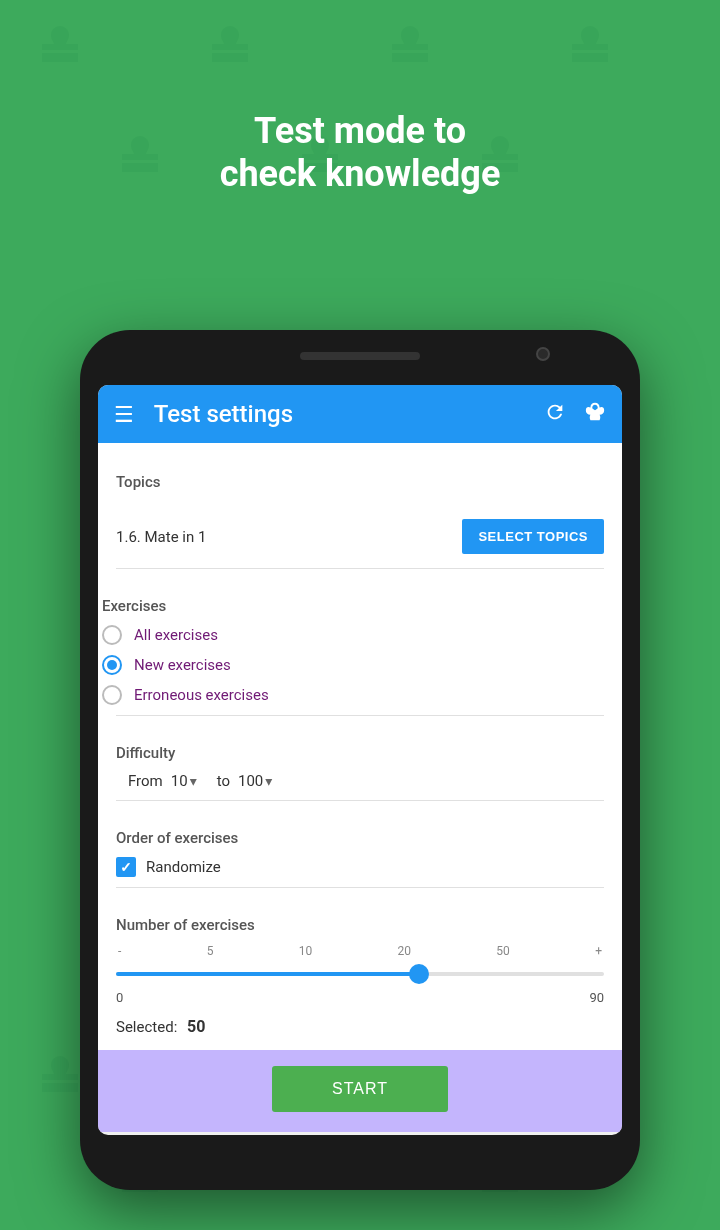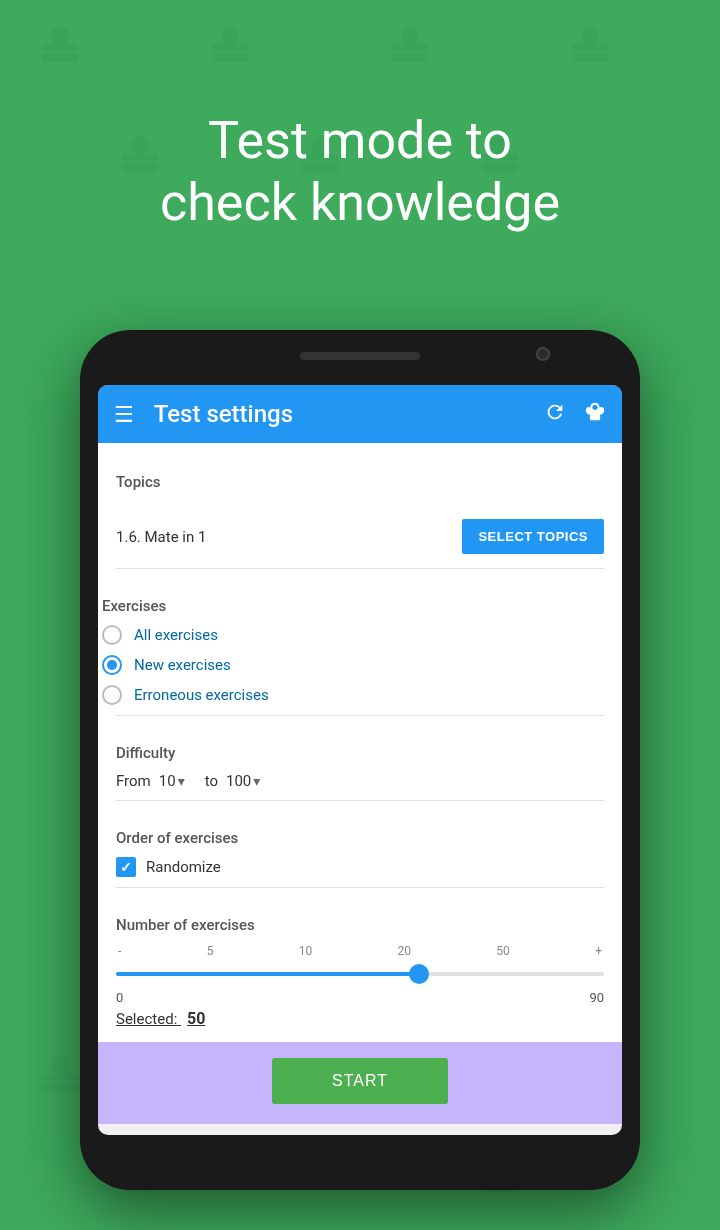--- a/index.html
+++ b/index.html
@@ -22,22 +22,22 @@
       overflow: hidden;
     }
 
     
     .headline {
       position: absolute;
       top: 110px;
       left: 0; right: 0;
       text-align: center;
       color: white;
-      font-size: 52px;
-      font-weight: 400;
+      font-size: 36px;
+      font-weight: 700;
       line-height: 1.2;
       padding: 0 61px;
     }
 
     
     .phone-shell {
       position: absolute;
       top: 330px;
       left: 80px;
       width: 560px;
@@ -204,38 +204,39 @@
 
     .radio-inner {
       width: 10px;
       height: 10px;
       border-radius: 50%;
       background: #2196F3;
     }
 
     .radio-label {
       font-size: 15px;
-      color: #0369a1;
+      color: #701a75;
     }
 
     
     .difficulty-section {
       padding: 12px 18px 10px;
     }
 
     .difficulty-row {
       display: flex;
       align-items: center;
       gap: 8px;
       margin-top: 10px;
     }
 
     .diff-label {
       font-size: 15px;
       color: #333;
+      margin-left: 12px;
     }
 
     .diff-value {
       font-size: 15px;
       color: #333;
     }
 
     .diff-dropdown {
       display: flex;
       align-items: center;
@@ -341,22 +342,21 @@
       display: flex;
       justify-content: space-between;
       font-size: 13px;
       color: #555;
       margin-top: 4px;
     }
 
     .selected-value {
       font-size: 15px;
       color: #333;
-      margin-top: 4px;
-      text-decoration: underline;
+      margin-top: 12px;
     }
 
     .selected-num {
       font-weight: bold;
       color: #333;
       font-size: 16px;
     }
 
     
     .start-section {

